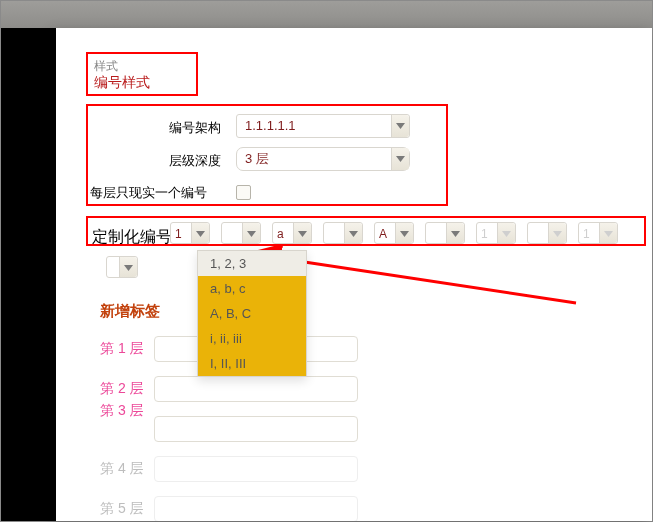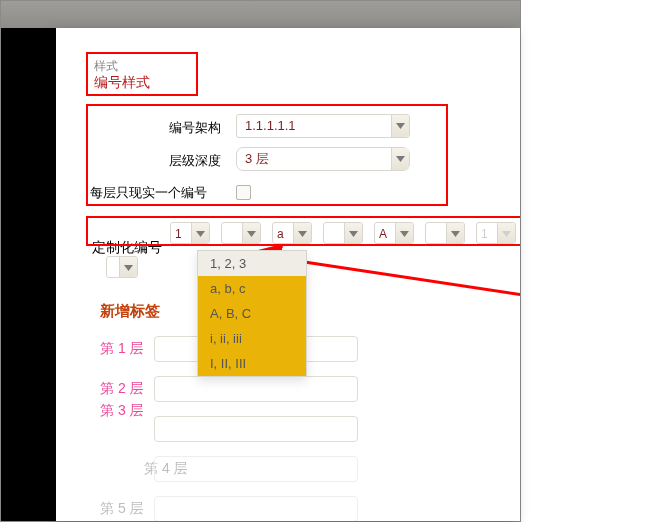--- a/index.html
+++ b/index.html
@@ -8,21 +8,21 @@
     width:653px;
     height:522px;
     font-family:"Helvetica Neue",Arial,"Microsoft YaHei",sans-serif;
     font-size:14px;
     color:#555;
     background:#fff;
     overflow:hidden;
   }
   .frame{
     position:relative;
-    width:521px;
+    width:653px;
     height:522px;
     box-shadow:inset 0 0 0 1px #8a8a8a;
   }
   .top-strip{
     position:absolute;
     left:1px; top:1px; right:1px; height:27px;
     background:linear-gradient(#9e9d9a,#8e8d8a);
   }
   .dark-side{
     position:absolute;
@@ -155,21 +155,21 @@
             <path d="M0 0 L9 0 L4.5 6 Z" fill="#7a7a7a"></path>
           </svg>
       </div>
     </div>
 
     <div class="lbl" style="left:34px;top:156px;">每层只现实一个编号</div>
     <div class="chk" style="left:180px;top:157px;"></div>
 
     <div class="hl" style="left:30px;top:76px;width:362px;height:102px;"></div>
 
-    <div class="lbl" style="left:36px;top:199px;font-size:14px;margin-top:12px;">定制化编号</div>
+    <div class="lbl" style="left:36px;top:199px;font-size:16px;">定制化编号</div>
     <div id="custom-row">
         <div class="combo small" style="left: 114px; top: 194px; width: 40px; height: 22px;">
           <div class="combo-text">1</div>
           <div class="combo-btn">
             <svg width="9" height="7">
               <path d="M0 0 L9 0 L4.5 6 Z" fill="#7a7a7a"></path>
             </svg>
           </div>
         </div>
         <div class="combo small" style="left: 165px; top: 194px; width: 40px; height: 22px;">
@@ -258,21 +258,21 @@
 
     <div style="position:absolute;left:44px;top:274px;font-size:15px;font-weight:bold;color:#c2410c;">新增标签</div>
 
     <div id="levels">
         <div class="level-lbl" style="top: 312px;">第 1 层</div>
         <div class="level-input" style="top: 308px;"></div>
         <div class="level-lbl" style="top: 352px;">第 2 层</div>
         <div class="level-input" style="top: 348px;"></div>
         <div class="level-lbl" style="top: 374px;">第 3 层</div>
         <div class="level-input" style="top: 388px;"></div>
-        <div class="level-lbl dis" style="top: 432px; margin-left: 44px;">第 4 层</div>
+        <div class="level-lbl dis" style="top: 432px;">第 4 层</div>
         <div class="level-input" style="top: 428px; border-color: rgb(238, 238, 238);"></div>
         <div class="level-lbl dis" style="top: 472px;">第 5 层</div>
         <div class="level-input" style="top: 468px; border-color: rgb(238, 238, 238);"></div>
       </div>
 
     <svg class="arrow" style="left:200px;top:115px;" width="340" height="180">
       <defs>
         <marker id="ah" markerWidth="12" markerHeight="10" refX="1" refY="5" orient="auto">
           <path d="M0 0 L12 5 L0 10 Z" fill="#ff0000"></path>
         </marker>

